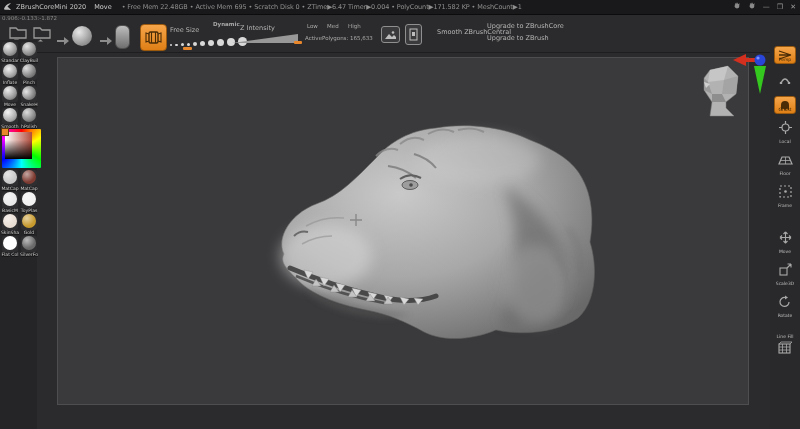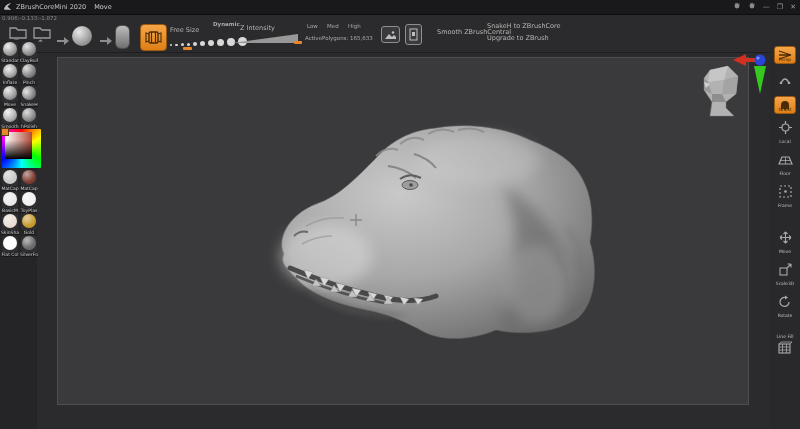--- a/index.html
+++ b/index.html
@@ -57,20 +57,21 @@
 <body>
 
 <div class="abs titlebar">
   <span class="logo">
     <svg width="9" height="9" viewBox="0 0 10 10">
         <path d="M1 8 C3 2 6 2 9 1 L5 5 L9 9 C5 8 3 9 1 8Z" fill="#bdbdbd"></path>
       </svg>
   </span>
   <span class="app">ZBrushCoreMini 2020</span>
   <span class="doc">Move</span>
+  <span class="stats">• Free Mem 22.48GB • Active Mem 695 • Scratch Disk 0 • ZTime▶6.47 Timer▶0.004 • PolyCount▶171.582 KP • MeshCount▶1</span>
   <span class="winbtns">
     <span>
       <svg width="8" height="8" viewBox="0 0 10 10">
           <path d="M2 6 Q2 2 5 2 Q8 2 8 5 Q8 8 5 8 Q3 8 2 6Z" fill="#8a8a8a"></path>
           <path d="M3 3 L4 1 M5 3 L5.5 1 M7 4 L8 2" stroke="#8a8a8a" stroke-width="1"></path>
         </svg>
     </span>
     <span>
       <svg width="8" height="8" viewBox="0 0 10 10">
           <path d="M2 6 Q2 2 5 2 Q8 2 8 5 Q8 8 5 8 Q3 8 2 6Z" fill="#8a8a8a"></path>
@@ -158,21 +159,21 @@
     </svg>
 </div>
 <div class="abs iconbtn" style="left:405px;top:24px;width:15px;height:19px;">
   <svg width="9" height="13" viewBox="0 0 9 13">
       <rect x="1" y="1" width="7" height="11" fill="none" stroke="#bdbdbd" stroke-width="1"></rect>
       <rect x="3" y="4" width="3" height="4" fill="#bdbdbd"></rect>
     </svg>
 </div>
 
 <div class="abs tlabel" style="left:437px;top:28px;">Smooth ZBrushCentral</div>
-<div class="abs tlabel" style="left:487px;top:22px;">SnakeH to ZBrushCore</div>
+<div class="abs tlabel" style="left:487px;top:22px;">Upgrade to ZBrushCore</div>
 <div class="abs tlabel" style="left:487px;top:34px;">Upgrade to ZBrush</div>
 
 <div class="abs sidebar"></div>
 
 <div class="abs grid2" style="left:2px;top:42px;">
   <div class="thumb">
     <span class="ball" style="background:radial-gradient(circle at 35% 30%,#eee,#999 60%,#555);"></span>
     <span class="lbl">Standar</span>
     </div>
   <div class="thumb">

